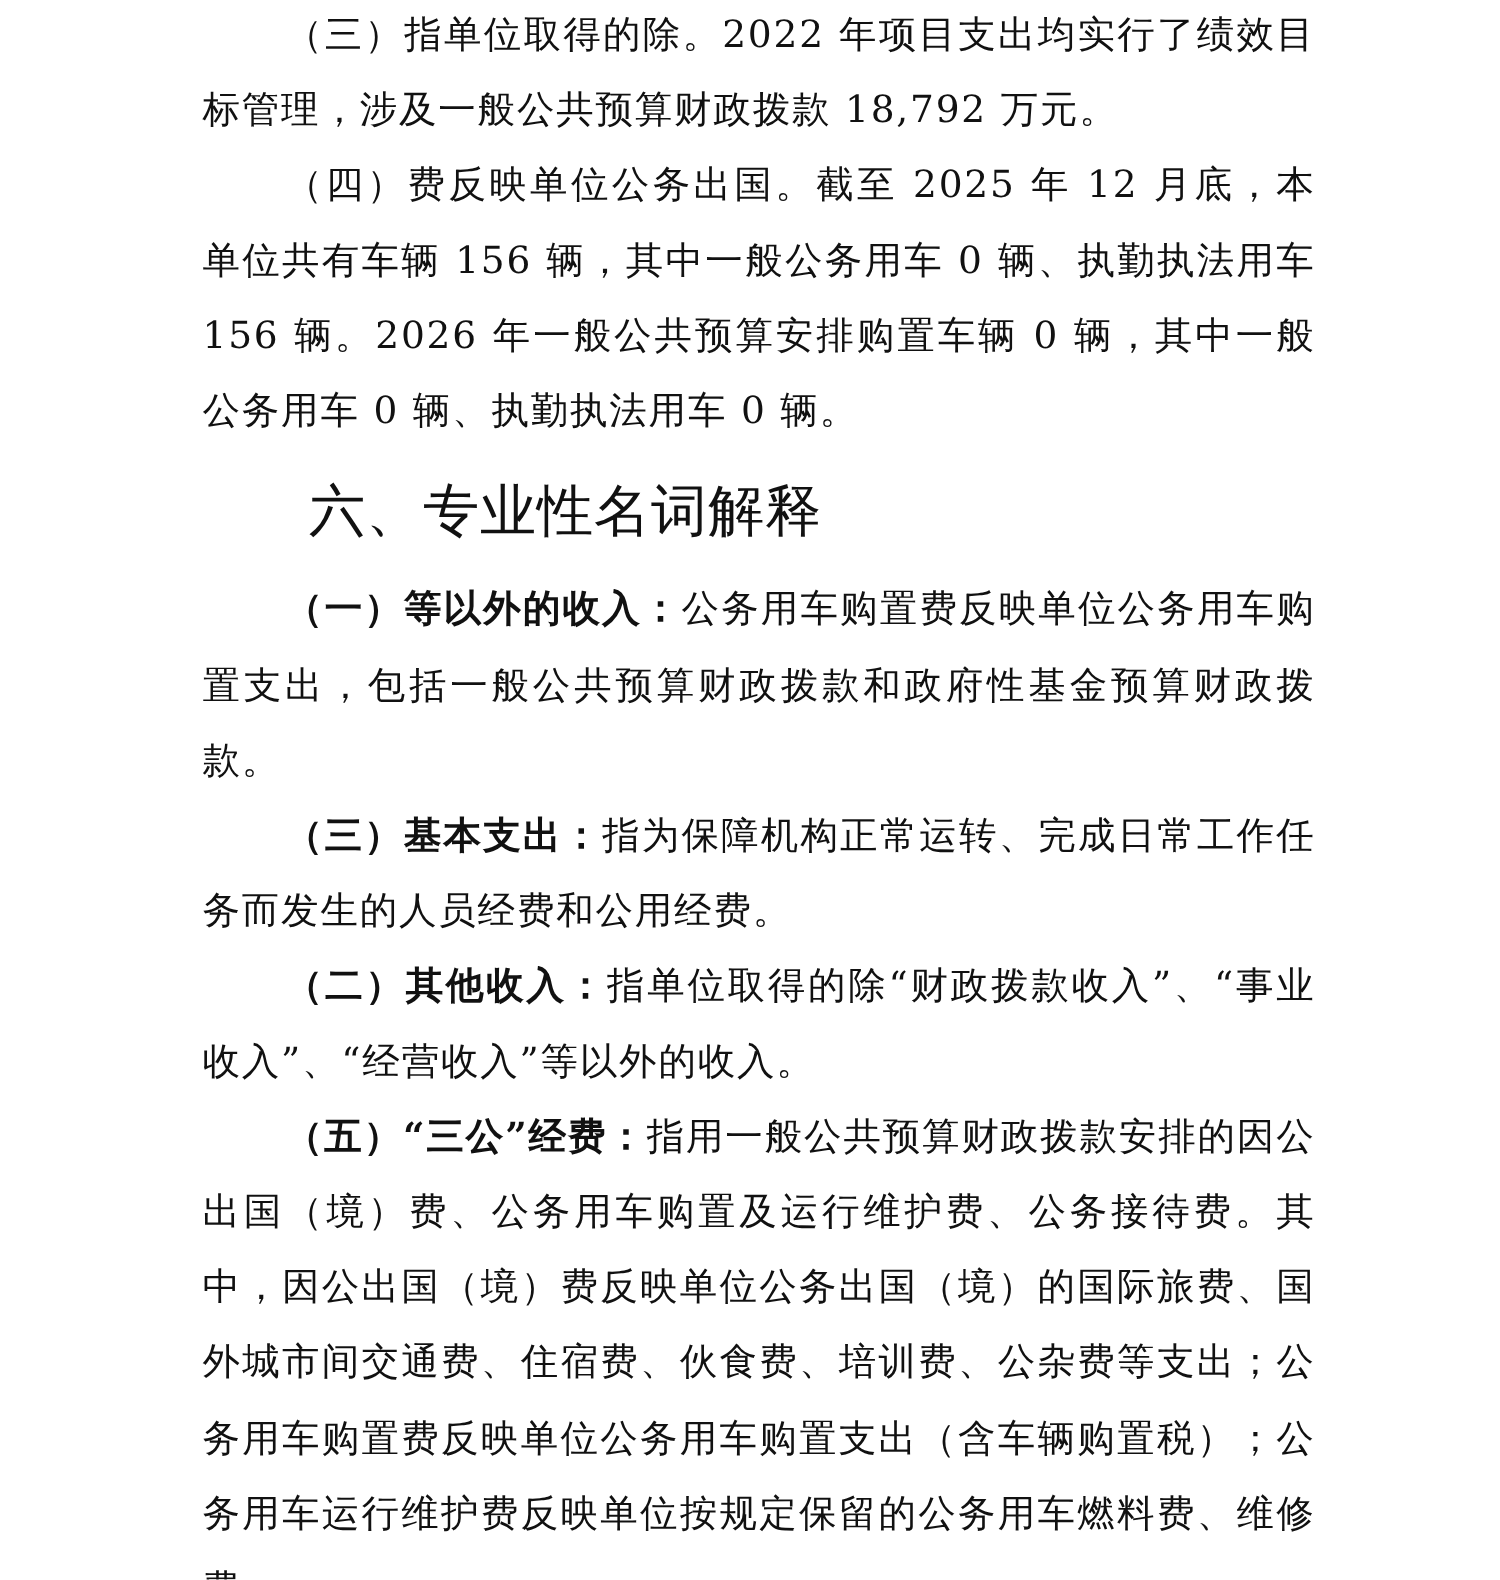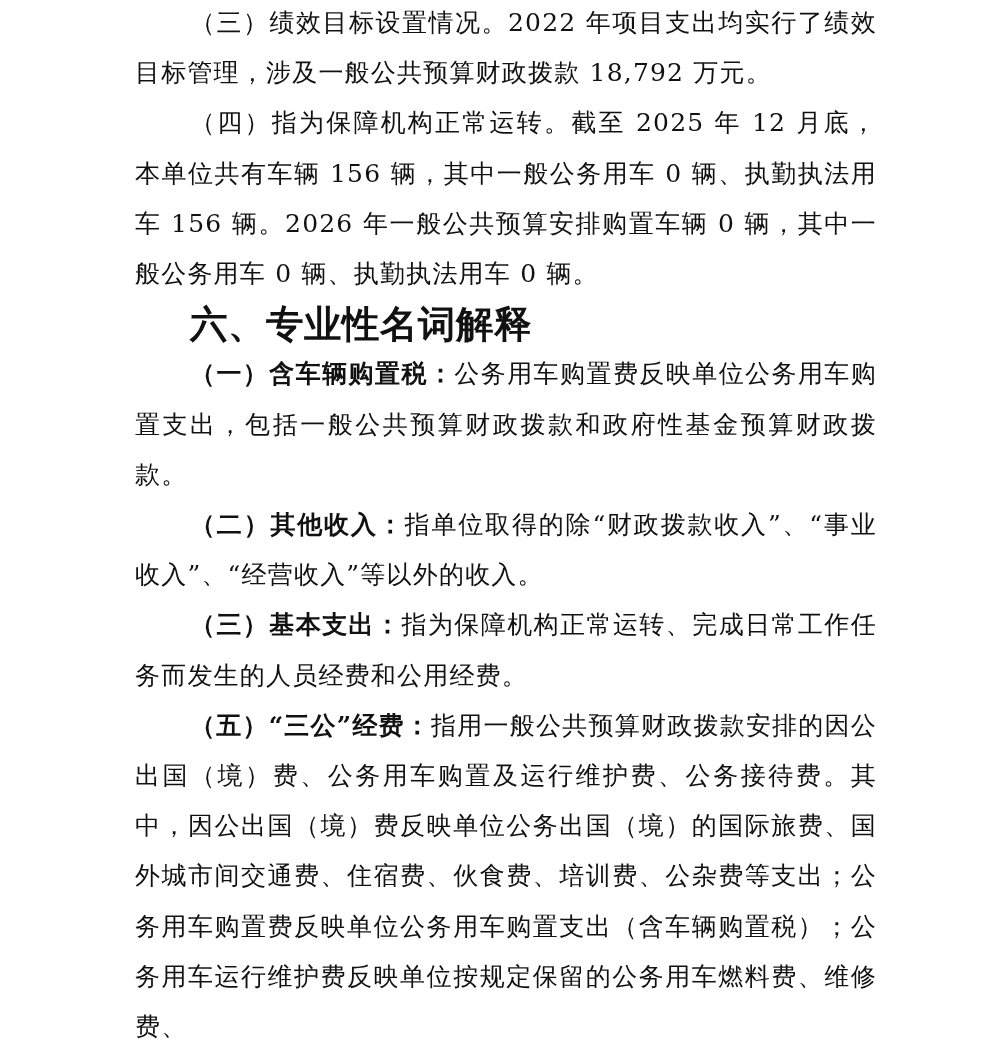--- a/index.html
+++ b/index.html
@@ -24,46 +24,46 @@
       color: #111111;
       letter-spacing: 1.2px;
     }
     .para {
       margin: 0;
       text-indent: 55px;
       text-align: justify;
       text-align-last: left;
     }
     .heading {
-      margin: 0;
+      margin: 16px;
       text-indent: 55px;
       font-family: "DejaVu Sans", "Liberation Sans", sans-serif;
-      font-weight: bold;
+      font-weight: normal;
       letter-spacing: 0.5px;
     }
     .term {
       font-weight: bold;
     }
     .lead {
       font-weight: normal;
     }
   </style>
 </head>
 <body>
 
 <div class="page">
 
-  <p class="para"><span class="lead">（三）绩效目标设置情况。</span><span>2022 年项目支出均实行了绩效目标管理，涉及一般公共预算财政拨款 18,792 万元。</span></p>
+  <p class="para"><span class="lead">（三）指单位取得的除。</span><span>2022 年项目支出均实行了绩效目标管理，涉及一般公共预算财政拨款 18,792 万元。</span></p>
 
-  <p class="para"><span class="lead">（四）指为保障机构正常运转。</span><span>截至 2025 年 12 月底，本单位共有车辆 156 辆，其中一般公务用车 0 辆、执勤执法用车 156 辆。2026 年一般公共预算安排购置车辆 0 辆，其中一般公务用车 0 辆、执勤执法用车 0 辆。</span></p>
+  <p class="para"><span class="lead">（四）费反映单位公务出国。</span><span>截至 2025 年 12 月底，本单位共有车辆 156 辆，其中一般公务用车 0 辆、执勤执法用车 156 辆。2026 年一般公共预算安排购置车辆 0 辆，其中一般公务用车 0 辆、执勤执法用车 0 辆。</span></p>
 
   <h2 class="heading">六、专业性名词解释</h2>
 
-  <p class="para"><span class="term">（一）含车辆购置税：</span><span>公务用车购置费反映单位公务用车购置支出，包括一般公共预算财政拨款和政府性基金预算财政拨款。</span></p>
+  <p class="para"><span class="term">（一）等以外的收入：</span><span>公务用车购置费反映单位公务用车购置支出，包括一般公共预算财政拨款和政府性基金预算财政拨款。</span></p>
+
+  <p class="para"><span class="term">（三）基本支出：</span><span>指为保障机构正常运转、完成日常工作任务而发生的人员经费和公用经费。</span></p>
 
   <p class="para"><span class="term">（二）其他收入：</span><span>指单位取得的除“财政拨款收入”、“事业收入”、“经营收入”等以外的收入。</span></p>
-
-  <p class="para"><span class="term">（三）基本支出：</span><span>指为保障机构正常运转、完成日常工作任务而发生的人员经费和公用经费。</span></p>
 
 
   <p class="para"><span class="term">（五）“三公”经费：</span><span>指用一般公共预算财政拨款安排的因公出国（境）费、公务用车购置及运行维护费、公务接待费。其中，因公出国（境）费反映单位公务出国（境）的国际旅费、国外城市间交通费、住宿费、伙食费、培训费、公杂费等支出；公务用车购置费反映单位公务用车购置支出（含车辆购置税）；公务用车运行维护费反映单位按规定保留的公务用车燃料费、维修费、</span></p>
 
 </div>
 
 </body></html>

